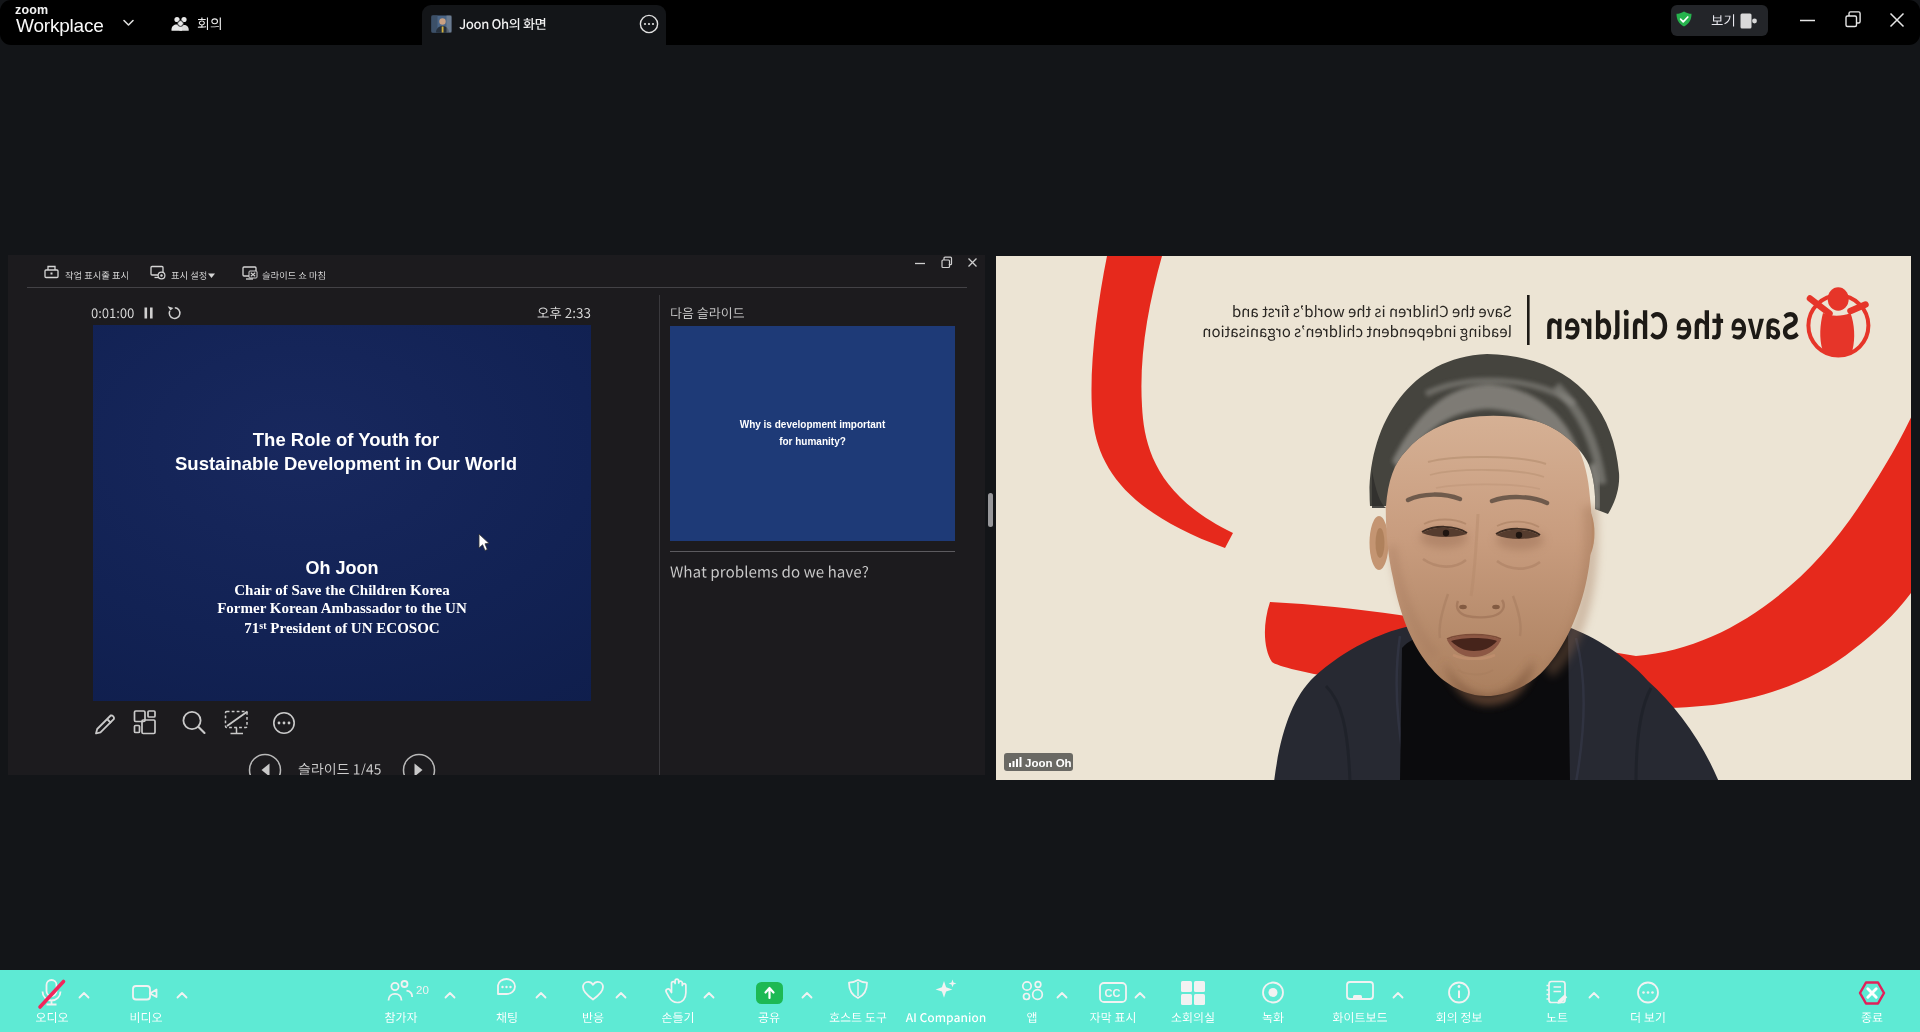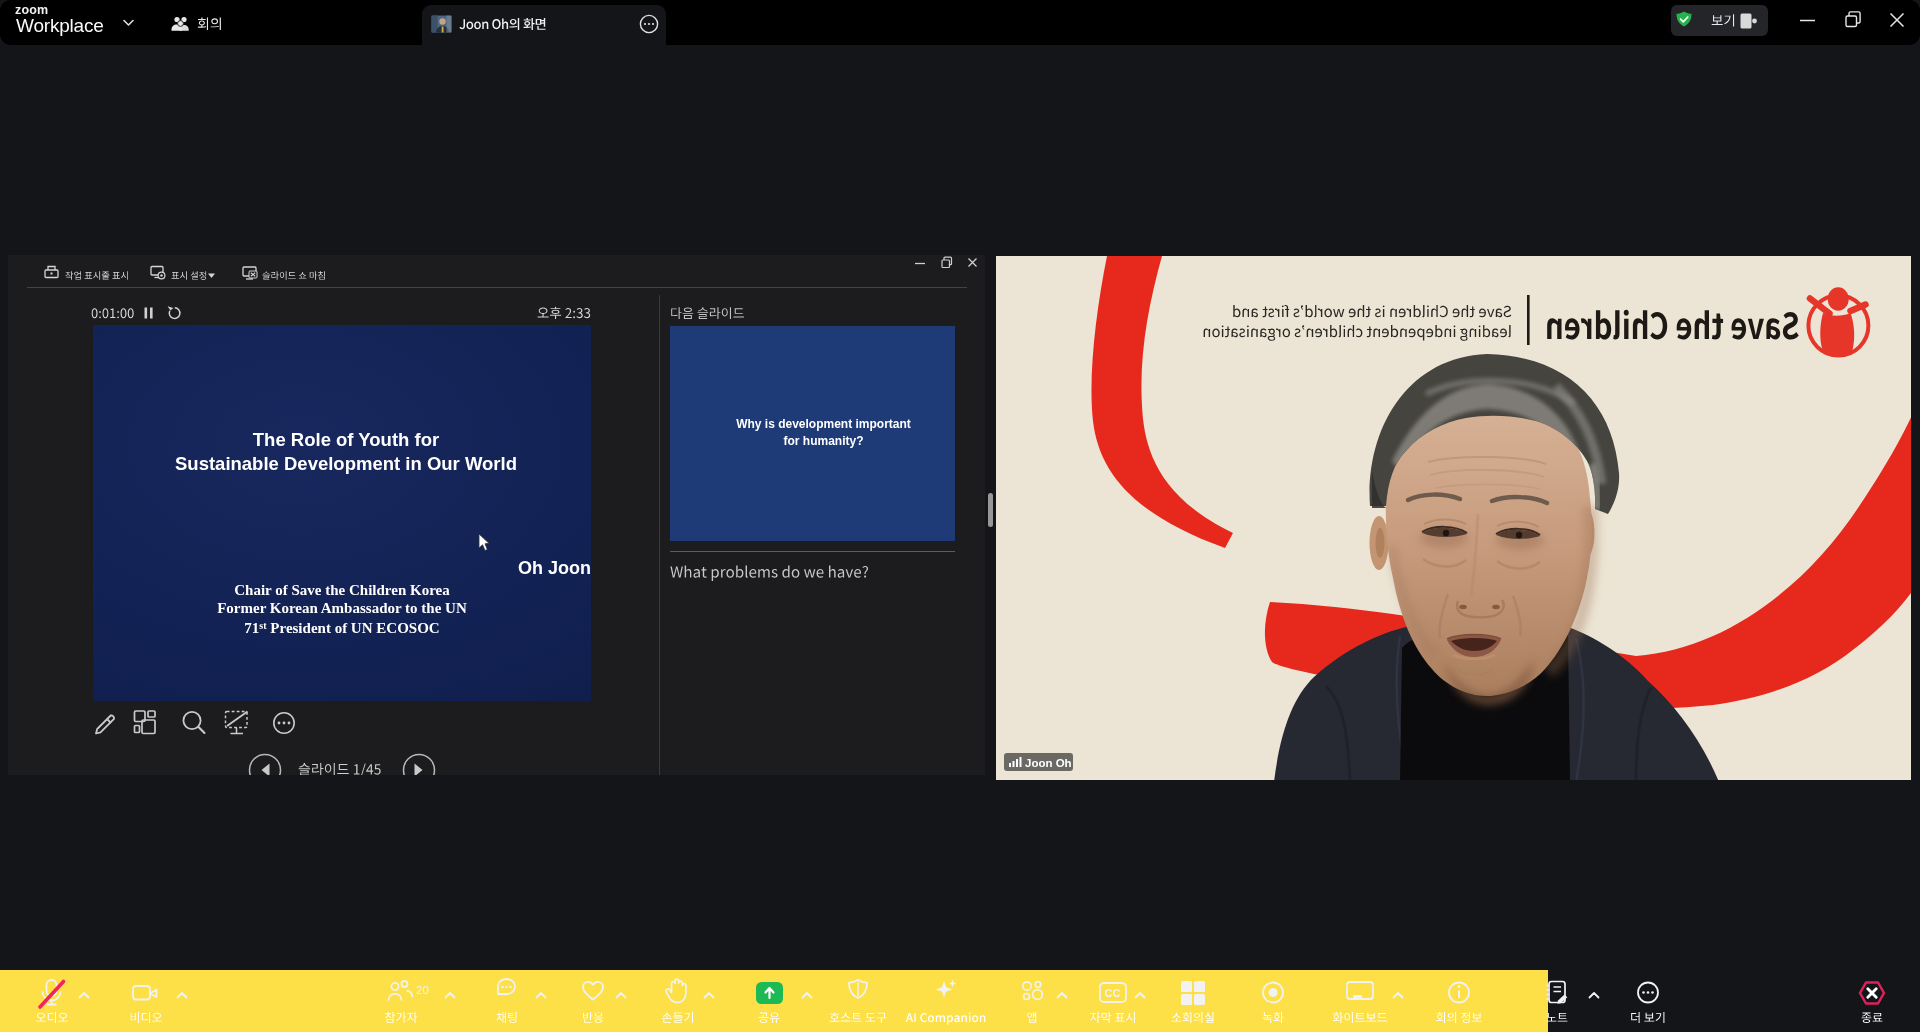--- a/index.html
+++ b/index.html
@@ -49,28 +49,28 @@
       <g fill="none" stroke="#e6e6e6" stroke-width="1.4">
         <rect x="1846" y="16" width="10.5" height="10.5" rx="1.5"></rect>
         <path d="M1849 16v-2.6a1.5 1.5 0 0 1 1.5-1.5h8.1a1.5 1.5 0 0 1 1.5 1.5v8.1a1.5 1.5 0 0 1-1.5 1.5h-2.6"></path>
       </g>
       <path d="M1890.5 13.5l13 13M1903.5 13.5l-13 13" stroke="#e6e6e6" stroke-width="1.5"></path>
     </svg>
 </div>
 <div style="position:absolute;left:8px;top:255px;width:977px;height:520px;background:#1c1b1e;overflow:hidden;">
 <div style="position:absolute;left:85px;top:70px;width:498px;height:376px;background:radial-gradient(130% 115% at 42% 32%, #18285e 0%, #122254 45%, #0d1b46 100%);">
 <div style="position:absolute;left:0;top:103px;width:100%;text-align:center;font-weight:700;font-size:18.5px;line-height:24px;color:#fff;padding-left:8px;">The Role of Youth for<br>Sustainable Development in Our World</div>
-<div style="position:absolute;left:0;top:233px;width:100%;text-align:right;font-weight:700;font-size:18px;line-height:20px;color:#fff;">Oh Joon</div>
+<div style="position:absolute;left:0;top:233px;width:100%;text-align:center;font-weight:700;font-size:18px;line-height:20px;color:#fff;">Oh Joon</div>
 <div style="position:absolute;left:0;top:256px;width:100%;text-align:center;font-weight:700;font-size:15px;line-height:18.2px;color:#fff;font-family:Liberation Serif, serif;">Chair of Save the Children Korea<br>Former Korean Ambassador to the UN<br>71<span style="font-size:10px;vertical-align:4px;">st</span> President of UN ECOSOC</div>
 <svg style="position:absolute;left:385px;top:208px;" width="12" height="19">
         <path d="M1 1 L1 15 L4.6 11.8 L7 17.5 L9.3 16.4 L7 10.8 L11 10.3 Z" fill="#fff" stroke="#333" stroke-width="0.8"></path>
       </svg>
 </div>
 <div style="position:absolute;left:662px;top:71px;width:285px;height:215px;background:#1e3a77;">
-<div style="position:absolute;left:0;top:90px;width:100%;text-align:center;font-weight:700;font-size:12px;line-height:17.3px;color:#fff;margin-left:11px;">Why is development important<br>for humanity?</div>
+<div style="position:absolute;left:0;top:90px;width:100%;text-align:center;font-weight:700;font-size:10px;line-height:17.3px;color:#fff;">Why is development important<br>for humanity?</div>
 </div>
 <svg style="position:absolute;left:0;top:0;" width="977" height="520">
       <g stroke="#d5d5d5" fill="none" stroke-width="1.3">
 <rect x="37" y="15" width="13" height="7.5" rx="1"></rect>
         <path d="M40 15v-3.5h7V15"></path>
 </g>
       <rect x="42.5" y="17.5" width="2" height="2" fill="#d5d5d5"></rect>
       <path d="M58.5 21.8V22.5H63.2V24.7H64.0V21.8ZM57.7 16.9V17.5H59.5V17.9C59.5 19.1 58.7 20.1 57.4 20.6L57.8 21.2C58.8 20.8 59.6 20.1 59.9 19.1C60.3 20.0 61.0 20.7 62.0 21.0L62.3 20.4C61.1 20.0 60.3 19.0 60.3 17.9V17.5H62.2V16.9ZM63.2 16.3V21.4H64.0V19.2H65.2V18.5H64.0V16.3Z M68.3 17.4C69.1 17.4 69.7 17.9 69.7 18.6C69.7 19.4 69.1 19.9 68.3 19.9C67.5 19.9 66.9 19.4 66.9 18.6C66.9 17.9 67.5 17.4 68.3 17.4ZM67.6 21.2V24.6H72.9V21.2H72.2V22.3H68.3V21.2ZM68.3 22.9H72.2V24.0H68.3ZM72.2 16.3V18.3H70.4C70.3 17.4 69.4 16.7 68.3 16.7C67.1 16.7 66.2 17.5 66.2 18.6C66.2 19.8 67.1 20.6 68.3 20.6C69.5 20.6 70.3 19.9 70.5 19.0H72.2V20.8H72.9V16.3Z M77.3 20.4V21.1H78.8V23.1H76.7V23.7H84.3V23.1H82.1V21.1H83.6V20.4H82.3V17.7H83.6V17.1H77.3V17.7H78.6V20.4ZM79.5 23.1V21.1H81.4V23.1ZM79.4 17.7H81.5V20.4H79.4Z M91.3 16.3V24.7H92.1V16.3ZM87.4 17.0V18.5C87.4 20.1 86.4 21.7 85.2 22.3L85.6 23.0C86.6 22.5 87.4 21.4 87.8 20.2C88.2 21.4 89.0 22.3 90.0 22.8L90.4 22.2C89.2 21.6 88.2 20.1 88.2 18.5V17.0Z M94.7 24.0V24.6H100.6V24.0H95.5V23.2H100.4V21.3H97.9V20.4H101.4V19.8H93.8V20.4H97.2V21.3H94.7V21.9H99.6V22.6H94.7ZM94.5 16.6V17.2H97.1C97.0 18.1 95.7 18.7 94.2 18.8L94.4 19.4C95.8 19.3 97.1 18.7 97.6 17.9C98.1 18.7 99.3 19.3 100.7 19.4L101.0 18.8C99.5 18.7 98.1 18.1 98.0 17.2H100.7V16.6Z M105.1 20.4V21.1H106.5V23.1H104.4V23.7H112.0V23.1H109.9V21.1H111.3V20.4H110.0V17.7H111.3V17.1H105.1V17.7H106.4V20.4ZM107.3 23.1V21.1H109.1V23.1ZM107.2 17.7H109.2V20.4H107.2Z M119.1 16.3V24.7H119.8V16.3ZM115.2 17.0V18.5C115.2 20.1 114.2 21.7 112.9 22.3L113.4 23.0C114.4 22.5 115.2 21.4 115.6 20.2C116.0 21.4 116.8 22.3 117.7 22.8L118.2 22.2C117.0 21.6 116.0 20.1 116.0 18.5V17.0Z" fill="#dcdcdc"></path>
       <g stroke="#d5d5d5" fill="none" stroke-width="1.3">
 <rect x="143" y="11.5" width="12" height="8.5" rx="1"></rect>
@@ -234,21 +234,21 @@
       <rect x="8" y="497" width="69" height="18" rx="3" fill="#4a4a47" fill-opacity="0.8"></rect>
       <g fill="#fff">
         <rect x="13" y="507" width="2" height="4"></rect>
         <rect x="16.5" y="505" width="2" height="6"></rect>
         <rect x="20" y="503" width="2" height="8"></rect>
         <rect x="23.5" y="501" width="2" height="10"></rect>
       </g>
       <text x="29" y="511" font-family="Liberation Sans" font-size="11.5" fill="#fff">Joon Oh</text>
     </svg>
 </div>
-<div style="position:absolute;left:0;top:970px;width:1548px;height:62px;background:#fde047;">
+<div style="position:absolute;left:0;top:970px;width:1920px;height:62px;background:#5eead4;">
 <svg style="position:absolute;left:0;top:-970px;" width="1920" height="1032" viewBox="0 0 1920 1032">
       <g stroke="#f2f2f2" stroke-width="1.8" fill="none">
 <rect x="46.5" y="980" width="10" height="16" rx="5"></rect>
 <path d="M42.5 991.5a9 9 0 0 0 18 0M51.5 1000.5v4M46.5 1004.5h10"></path>
       </g>
 <path d="M40 1007 L63.5 981.5" stroke="#f2255c" stroke-width="3.6" stroke-linecap="round"></path>
       <path d="M79.5 997.5 L84 993 L88.5 997.5" fill="none" stroke="#f2f2f2" stroke-width="1.8" stroke-linecap="round" stroke-linejoin="round"></path>
       <path d="M40.9 1013.6C42.7 1013.6 43.9 1014.4 43.9 1015.6C43.9 1016.9 42.7 1017.7 40.9 1017.7C39.2 1017.7 38.0 1016.9 38.0 1015.6C38.0 1014.4 39.2 1013.6 40.9 1013.6ZM36.0 1020.7V1021.5H45.9V1020.7H41.4V1018.5C43.5 1018.3 44.9 1017.2 44.9 1015.6C44.9 1013.9 43.2 1012.8 40.9 1012.8C38.7 1012.8 37.0 1013.9 37.0 1015.6C37.0 1017.2 38.4 1018.3 40.4 1018.5V1020.7Z M55.0 1012.1V1022.9H56.0V1012.1ZM47.8 1013.1V1020.3H48.7C50.8 1020.3 52.3 1020.2 53.9 1019.9L53.8 1019.0C52.2 1019.3 50.9 1019.4 48.8 1019.4V1013.9H52.9V1013.1Z M63.0 1013.6C64.7 1013.6 66.0 1014.4 66.0 1015.6C66.0 1016.9 64.7 1017.7 63.0 1017.7C61.3 1017.7 60.0 1016.9 60.0 1015.6C60.0 1014.4 61.3 1013.6 63.0 1013.6ZM58.1 1020.7V1021.5H68.0V1020.7H63.5V1018.5C65.5 1018.3 67.0 1017.2 67.0 1015.6C67.0 1013.9 65.3 1012.8 63.0 1012.8C60.7 1012.8 59.1 1013.9 59.1 1015.6C59.1 1017.2 60.5 1018.3 62.5 1018.5V1020.7Z" fill="#ffffff"></path>
       <g stroke="#f2f2f2" stroke-width="1.8" fill="none">
         <rect x="133" y="986" width="17" height="13.5" rx="3"></rect>

